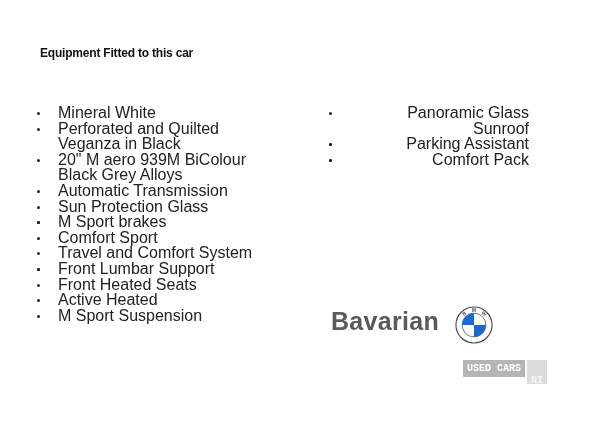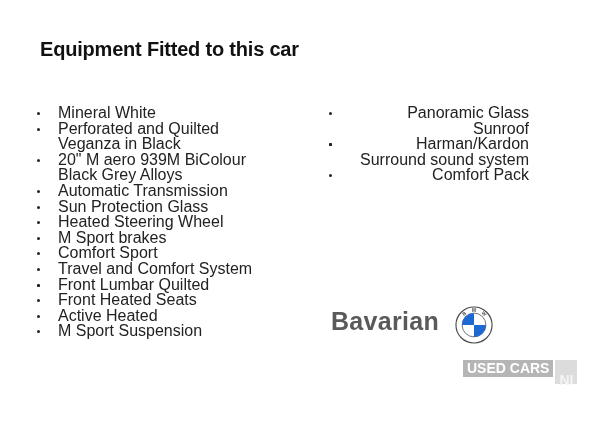--- a/index.html
+++ b/index.html
@@ -1,72 +1,72 @@
 <!DOCTYPE html>
 <html><head>
   <meta charset="utf-8">
   <style>
     html, body { margin: 0; padding: 0; }
     body {
       width: 600px; height: 424px; background: #ffffff; position: relative; overflow: hidden;
       font-family: "Liberation Sans", sans-serif; color: #1a1a1a;
     }
     .title {
-      position: absolute; left: 40px; top: 38px;
-      font-size: 20px; font-weight: bold; color: #111; letter-spacing: -0.2px;
+      position: absolute; left: 40px; top: 46px;
+      font-size: 12px; font-weight: bold; color: #111; letter-spacing: -0.2px;
     }
     ul.col {
       position: absolute; list-style: none; margin: 0; padding: 0;
       font-size: 16px; line-height: 15.6px; color: #222;
     }
     ul.col li { position: relative; padding-left: 21px; }
     ul.col li .bullet {
       position: absolute; left: 0; top: 7px; width: 3px; height: 3px; background: #222; border-radius: 50%;
     }
     #col-left { left: 37px; top: 105px; width: 230px; }
     #col-right { left: 329px; top: 105px; width: 200px; text-align: right; }
     .brand {
       position: absolute; left: 331px; top: 307px;
       font-size: 25px; font-weight: bold; color: #5a5a5a; letter-spacing: 0.3px;
     }
     .roundel { position: absolute; left: 455px; top: 306px; width: 38px; height: 38px; }
     .badge {
       position: absolute; left: 463px; top: 360px; height: 17px; display: flex;
-      font-size: 14px; font-weight: bold; color: #ffffff;
+      font-size: 10px; font-weight: bold; color: #ffffff; font-family: Liberation Mono, monospace;
     }
     .badge .used { background: #b5b5b5; padding: 0 4px; line-height: 17px; }
     .badge .sep { width: 2px; background: #ffffff; }
     .badge .ni { background: #dcdcdc; color: #f4f4f4; padding: 12px 4px; line-height: 17px; }
   </style>
 </head>
 <body>
 
 <div class="title">Equipment Fitted to this car</div>
 
 <ul id="col-left" class="col">
     <li><span class="bullet"></span><span>Mineral White</span></li>
     <li><span class="bullet"></span><span>Perforated and Quilted Veganza in Black</span></li>
     <li><span class="bullet"></span><span>20" M aero 939M BiColour Black Grey Alloys</span></li>
     <li><span class="bullet"></span><span>Automatic Transmission</span></li>
     <li><span class="bullet"></span><span>Sun Protection Glass</span></li>
-    <li><span class="bullet"></span><span>Heated Steering Wheel</span></li>
+    <li><span class="bullet"></span></li>
     <li><span class="bullet"></span><span>M Sport brakes</span></li>
     <li><span class="bullet"></span><span>Comfort Sport</span></li>
     <li><span class="bullet"></span><span>Travel and Comfort System</span></li>
     <li><span class="bullet"></span></li>
-    <li><span class="bullet"></span><span>Front Lumbar Quilted</span></li>
+    <li><span class="bullet"></span><span>Front Lumbar Support</span></li>
     <li><span class="bullet"></span><span>Front Heated Seats</span></li>
     <li><span class="bullet"></span><span>Active Heated</span></li>
     <li><span class="bullet"></span><span>M Sport Suspension</span></li>
   </ul>
 <ul id="col-right" class="col">
     <li><span class="bullet"></span><span>Panoramic Glass Sunroof</span></li>
     <li><span class="bullet"></span></li>
+    <li><span class="bullet"></span><span>Parking Assistant</span></li>
     <li><span class="bullet"></span></li>
-    <li><span class="bullet"></span><span>Harman/Kardon Surround sound system</span></li>
     <li><span class="bullet"></span><span>Comfort Pack</span></li>
   </ul>
 
 <div class="brand">Bavarian</div>
 
 <svg class="roundel" viewBox="0 0 40 40">
   <circle cx="20" cy="20" r="19" fill="#ffffff" stroke="#4a4a4a" stroke-width="1.2"></circle>
   <circle cx="20" cy="20" r="12.5" fill="#ffffff" stroke="#4a4a4a" stroke-width="0.8"></circle>
   <path d="M20 20 L20 7.5 A12.5 12.5 0 0 0 7.5 20 Z" fill="#1c69d4"></path>
   <path d="M20 20 L32.5 20 A12.5 12.5 0 0 1 20 32.5 Z" fill="#1c69d4"></path>

